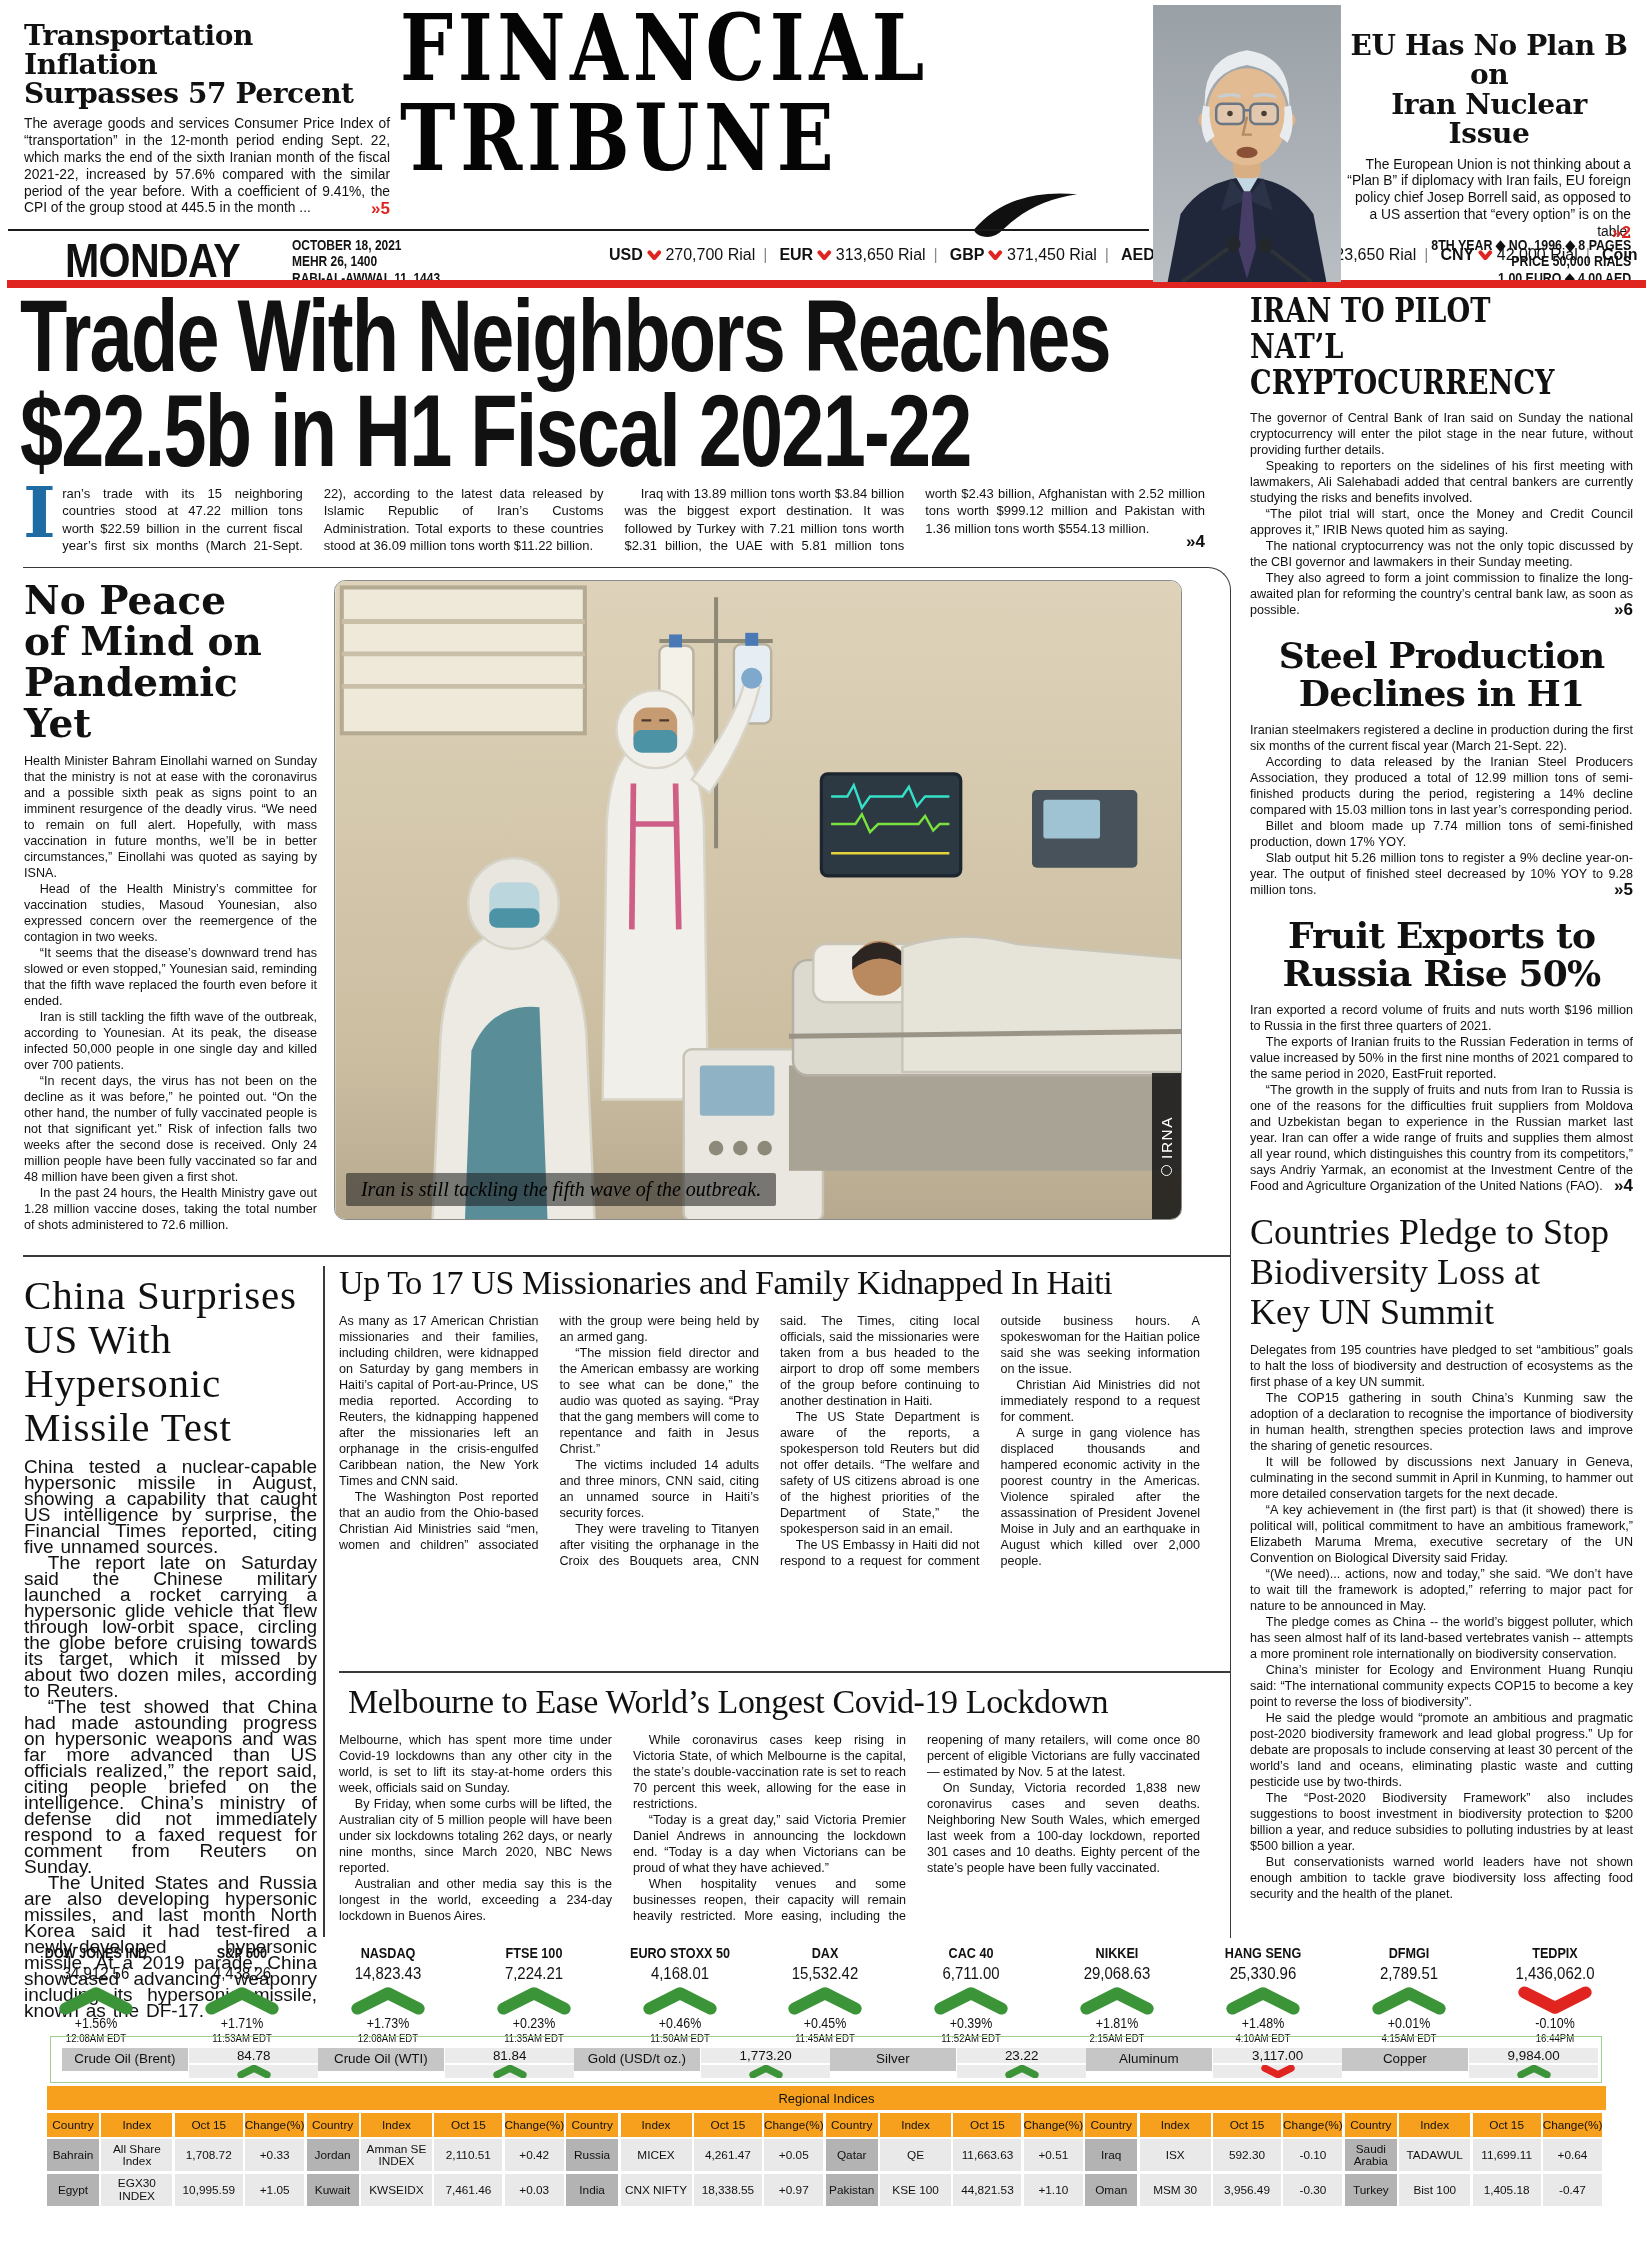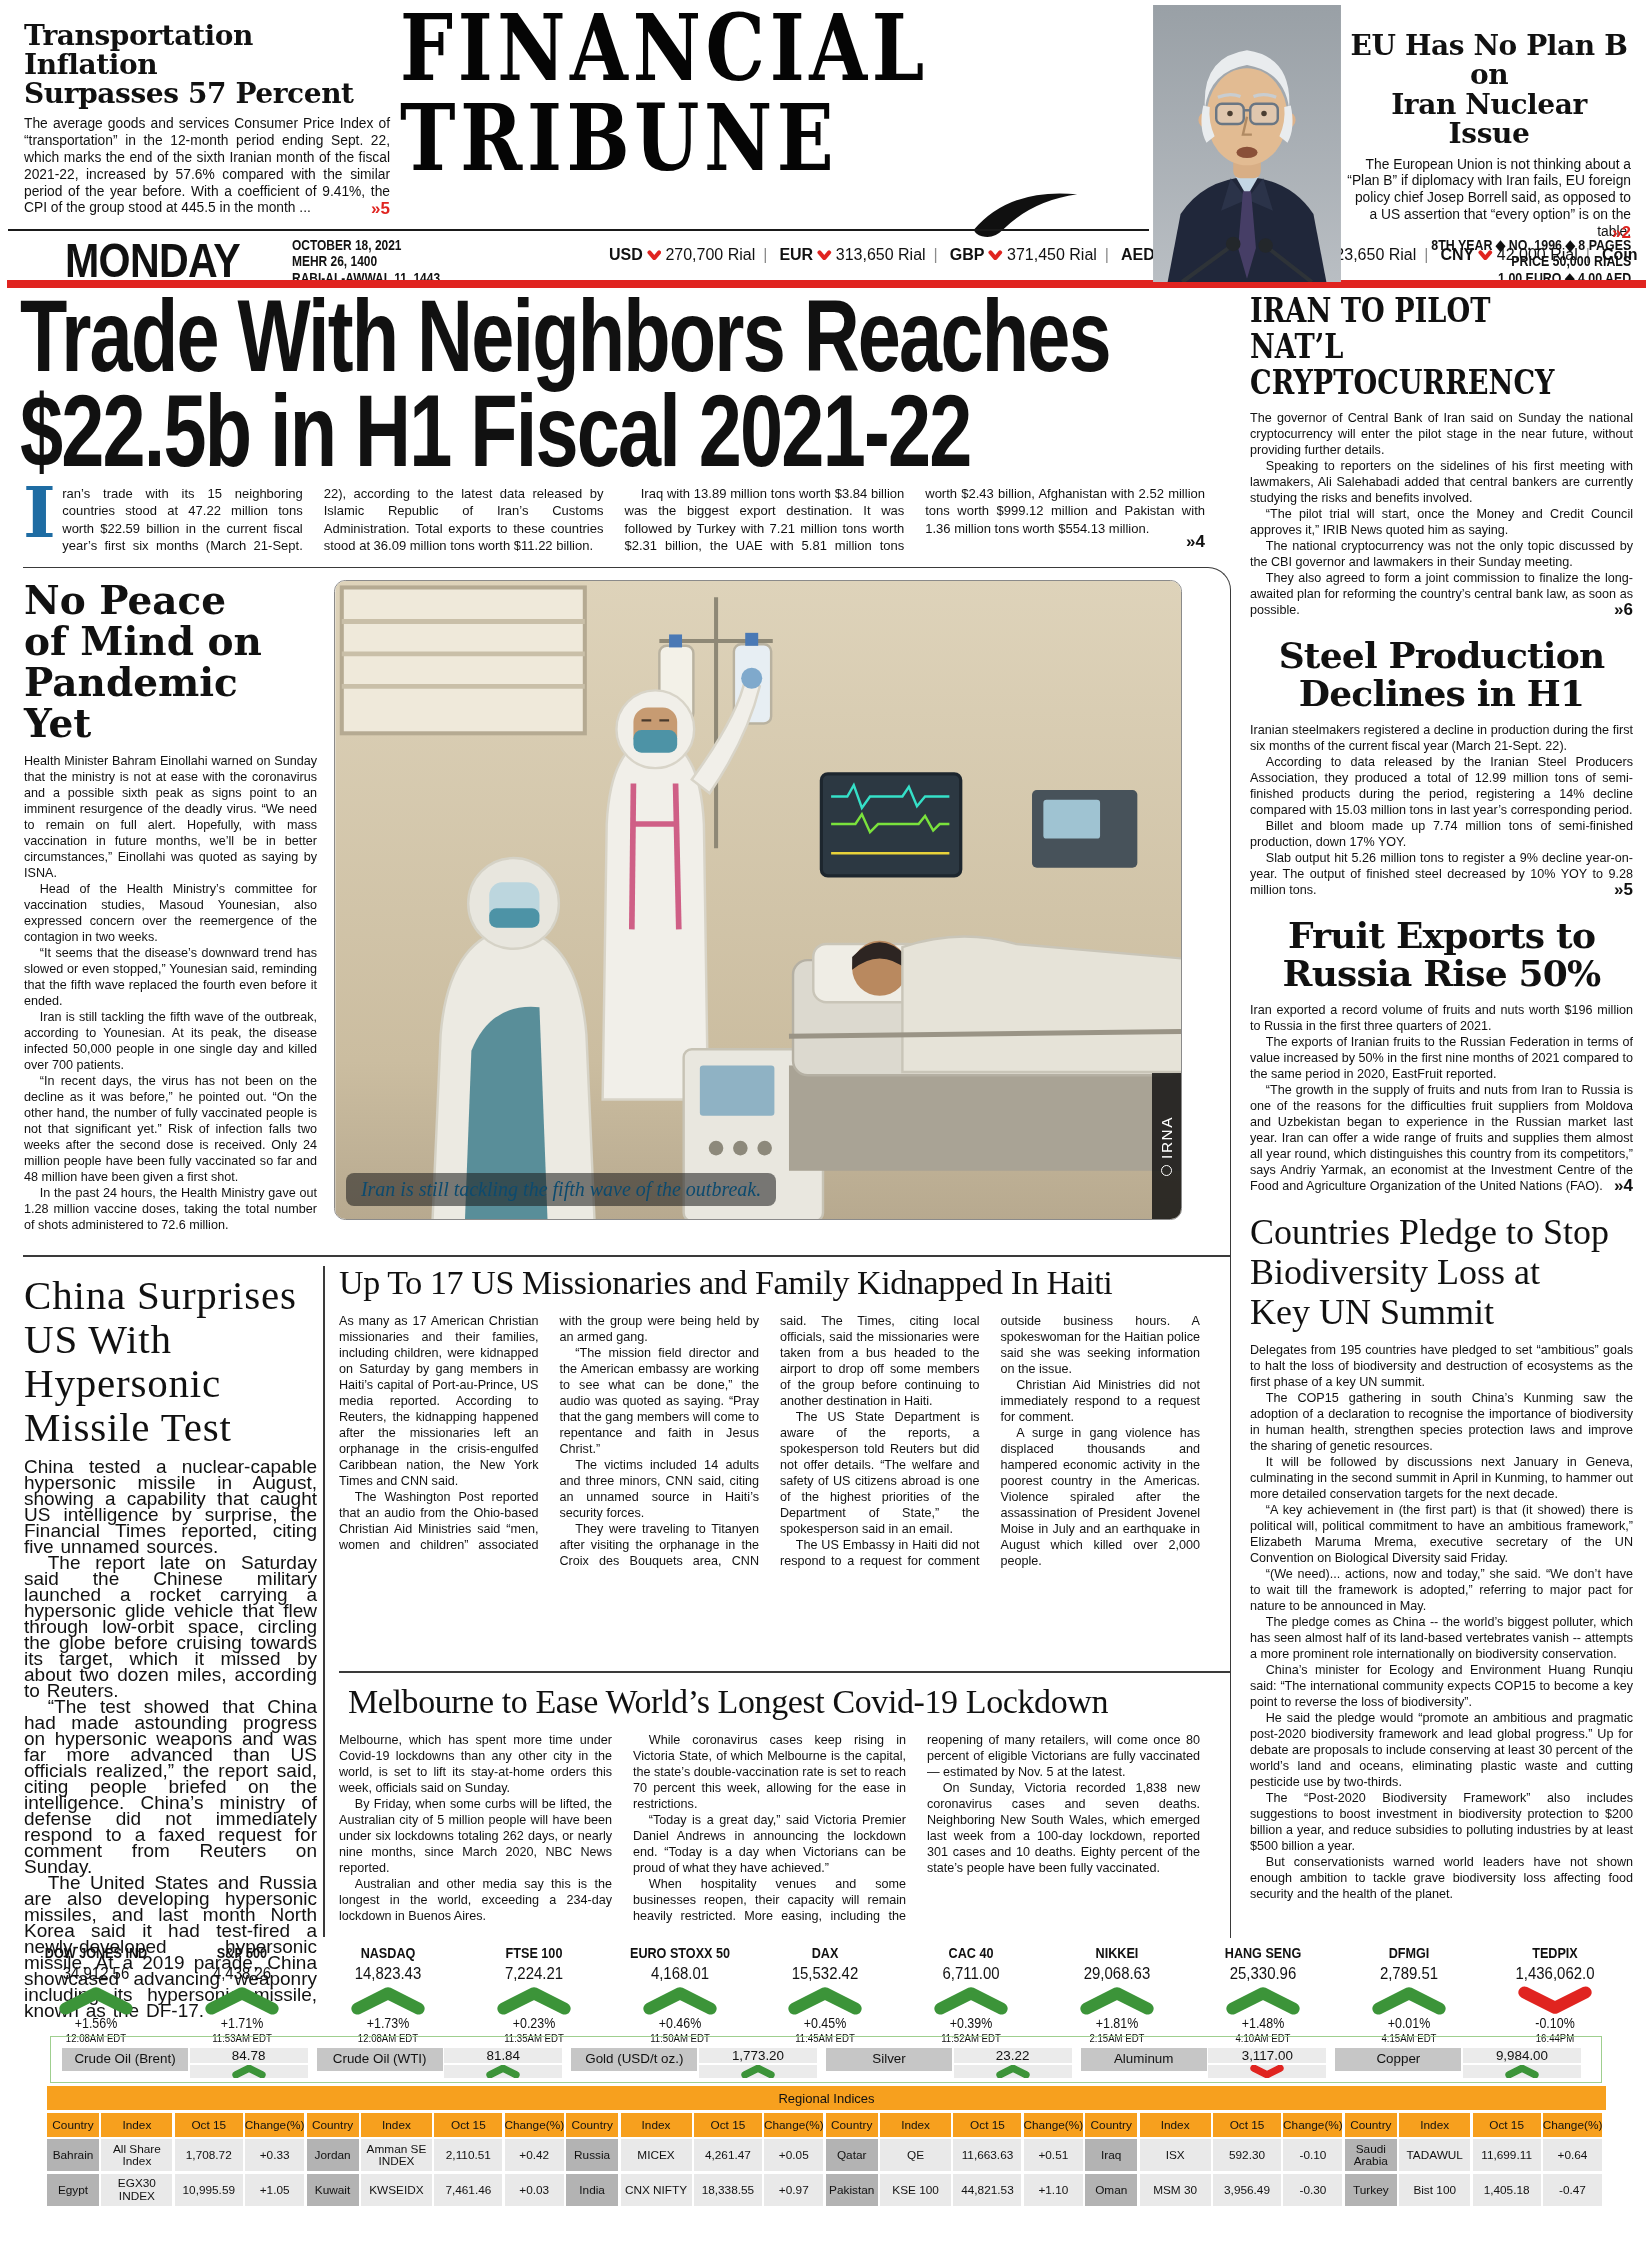--- a/index.html
+++ b/index.html
@@ -57,21 +57,21 @@
   
   .pandemic { left:24px; top:580px; width:293px; }
   .pandemic h2 { font-size:39px; line-height:1.05; }
   .art-body { font-size:12.6px; line-height:16px; margin-top:9.7px; }
   .china { left:24px; top:1274px; width:293px; }
   .china h2 { font-size:41px; line-height:1.07; letter-spacing:0.8px; }
   .china .art-body { font-size:19px; word-spacing:1.6px; }
 
   
   .photo { left:334px; top:580px; width:848px; height:640px; border-radius:11.3px; overflow:hidden; border:0.8px solid #8a8a8a; }
-  .photo-caption { position:absolute; left:11.3px; bottom:13px; background:rgba(25,25,25,.55); color:#0c4a6e; font-family:"Liberation Serif", serif; font-style:italic; font-size:20px; padding:4.9px 14.6px; border-radius:8px; }
+  .photo-caption { position:absolute; left:11.3px; bottom:13px; background:rgba(25,25,25,.55); color:#000000; font-family:"Liberation Serif", serif; font-style:italic; font-size:20px; padding:4.9px 14.6px; border-radius:2px; }
   .photo-credit { position:absolute; right:0; bottom:0; width:29px; height:146px; background:rgba(15,15,15,.82); color:#fff; display:flex; align-items:center; justify-content:center; writing-mode:vertical-rl; transform:rotate(180deg); font-size:15.4px; letter-spacing:1.6px; gap:6.5px; }
   .cam-dot { width:11.3px; height:11.3px; border:1.6px solid #fff; border-radius:50%; }
 
   
   .right-col { left:1250px; top:292px; width:383px; height:1647px; overflow:hidden; }
   .right-col h2.slab-c { font-size:34px; line-height:1.06; transform:scaleX(.8); transform-origin:left top; font-family:"DejaVu Serif", serif; font-weight:bold; }
   .right-col h2.slab-n { font-size:36px; line-height:1.06; font-family:"DejaVu Serif", serif; font-weight:bold; letter-spacing:-0.8px;text-align:center; }
   .right-col h2.serif-h { font-size:36px; line-height:1.12; font-family:"Liberation Serif", serif; font-weight:normal; }
   .sect { margin-bottom:16px; }
 
@@ -90,21 +90,21 @@
   .t-val { font-size:17px; margin-top:1.6px; transform:scaleX(.88); transform-origin:center; }
   .t-chg { font-size:13.8px; margin-top:0.8px; transform:scaleX(.9); transform-origin:center; }
   .t-time { font-size:11.3px; margin-top:0.8px; transform:scaleX(.85); transform-origin:center; white-space:nowrap; }
   .chev { display:block; margin:2.4px auto 0; }
   .chev path { stroke:#3c9439; fill:none; stroke-width:15; stroke-linecap:round; stroke-linejoin:round; }
   .chev.down path { stroke:#e02420; }
 
   .commodities { left:50px; top:2036px; width:1552px; height:47px; display:flex; justify-content:flex-start; border:0.8px solid #9fcf8f; padding:11px; }
   .cm-unit { display:flex; gap:1.6px; width:256px; }
   .cm-label { width:126px; background:#c6c6c6; display:flex; align-items:center; justify-content:center; font-size:13.4px; text-align:center; line-height:1.05; }
-  .cm-right { width:118px; display:flex; flex-direction:column; gap:1.6px; }
+  .cm-right { width:129px; display:flex; flex-direction:column; gap:1.6px; }
   .cm-val { height:21px; background:#ebebeb; display:flex; align-items:center; justify-content:center; font-size:13.4px; }
   .cm-chev { flex:1; background:#ebebeb; display:flex; align-items:center; justify-content:center; }
   .sm-chev path { stroke:#3c9439; fill:none; stroke-width:9; stroke-linecap:round; stroke-linejoin:round; }
   .sm-chev.down path { stroke:#e02420; }
 
   
   .reg-banner { left:47px; top:2086px; width:1559px; height:24px; background:#f7a01e; display:flex; align-items:center; justify-content:center; font-size:13px; }
   .reg-grid { left:47px; top:2113px; width:1559px; display:grid; grid-template-columns:repeat(6, 52px 71px 68px 59px); grid-template-rows:24px 32px 32px; gap:2.4px; font-size:11.8px; }
   .rg-cell { display:flex; align-items:center; justify-content:center; text-align:center; line-height:1.05; padding:0.8px; }
   .rg-h { background:#f7a01e; }

